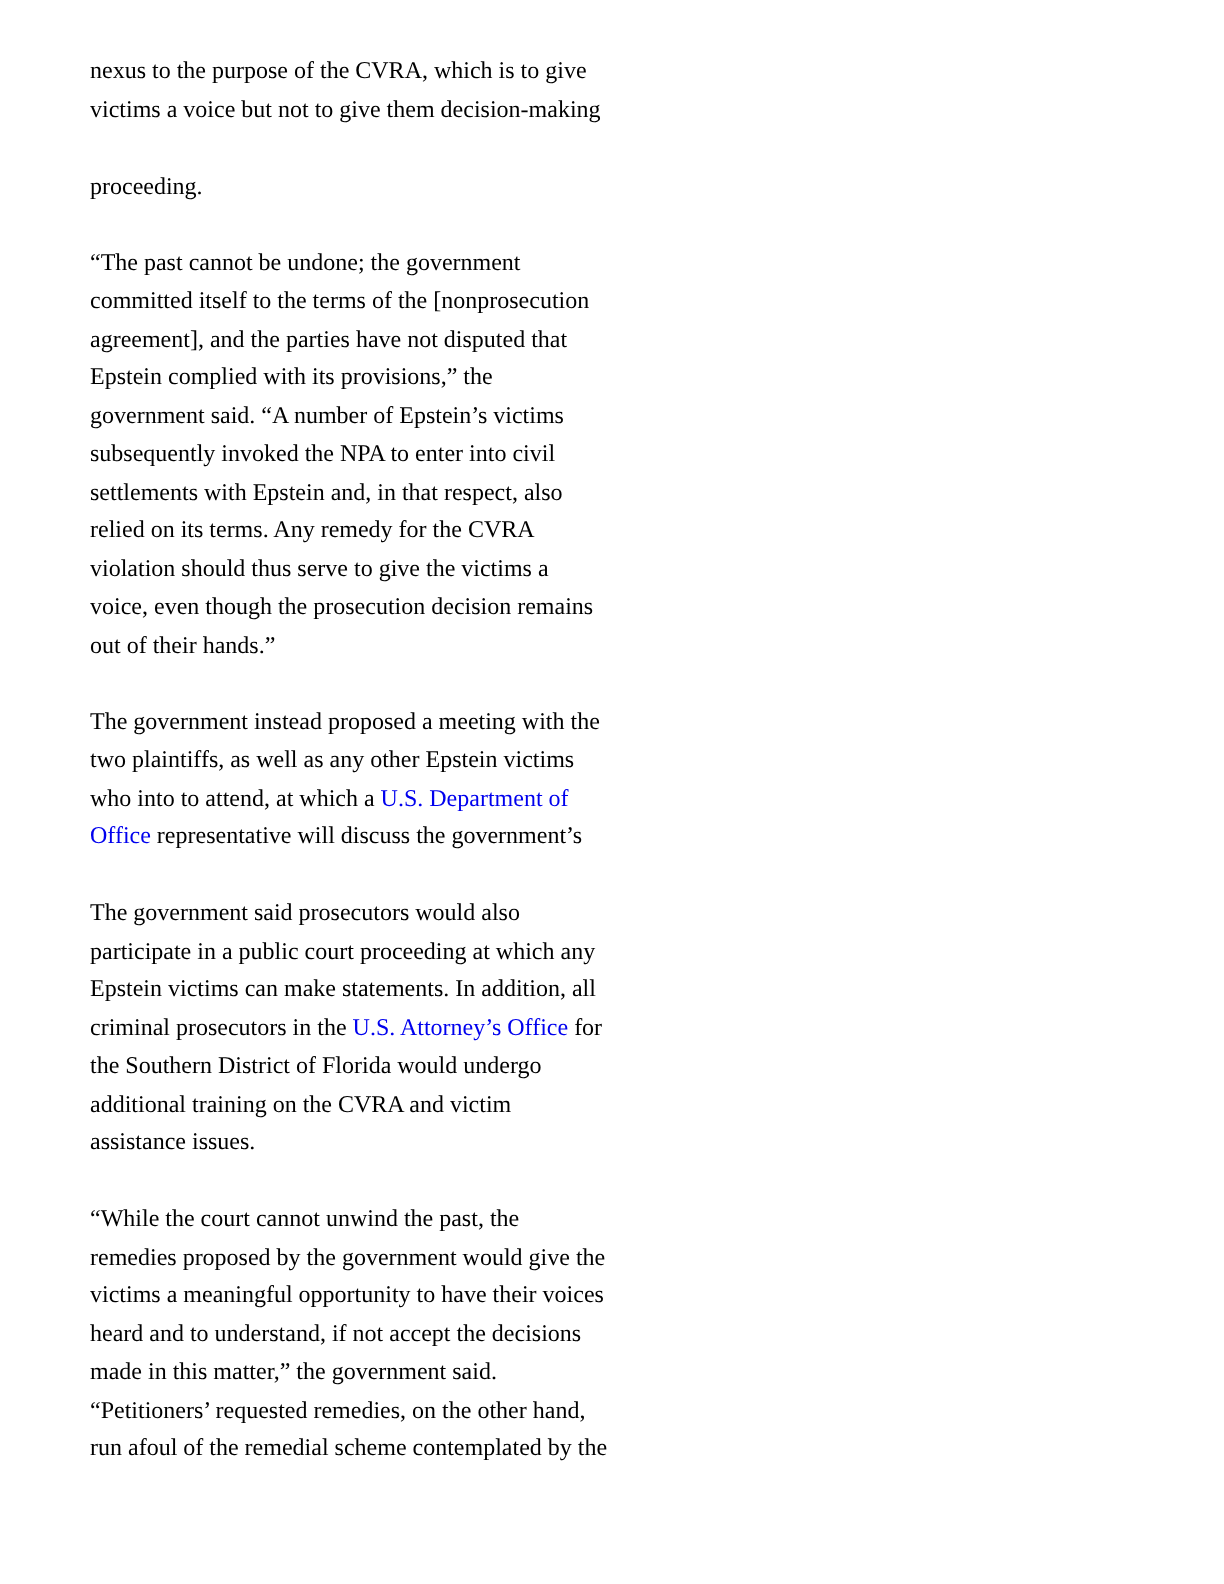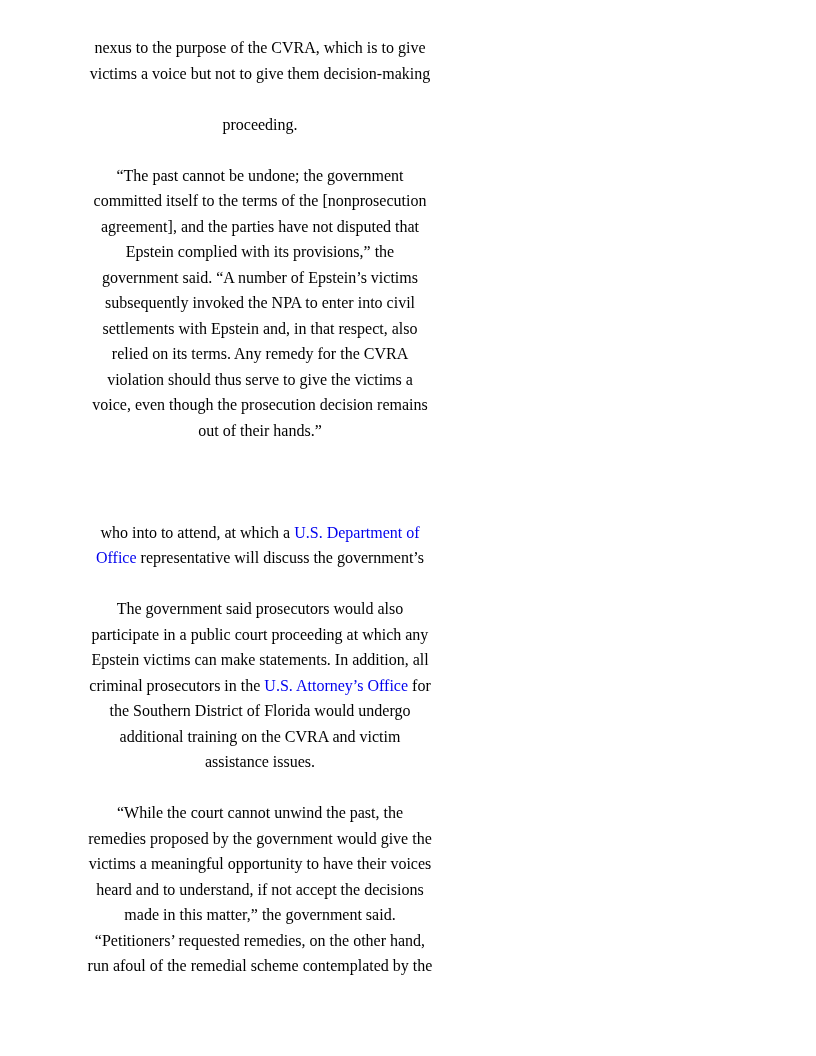--- a/index.html
+++ b/index.html
@@ -20,35 +20,35 @@
     background: var(--page-bg, #ffffff);
   }
   .article {
     position: absolute;
     left: 60px;
     top: 35px;
     width: 400px;
     font-size: 16px;
     line-height: 25.5px;
     color: var(--text-color, #000000);
-    text-align: center;
+    text-align: left;
   }
   .article p {
     margin: 0 0 25.5px 0;
   }
   .article a.link {
     color: var(--link-color, #0000ee);
     text-decoration: none;
     cursor: pointer;
   }
 </style>
 </head>
 <body>
 
 <div class="page">
   <article class="article">
       <p><span>nexus to the purpose of the CVRA, which is to give</span><br><span>victims a voice but not to give them decision-making</span><br><br><span>proceeding.</span></p>
       <p><span>“The past cannot be undone; the government</span><br><span>committed itself to the terms of the [nonprosecution</span><br><span>agreement], and the parties have not disputed that</span><br><span>Epstein complied with its provisions,” the</span><br><span>government said. “A number of Epstein’s victims</span><br><span>subsequently invoked the NPA to enter into civil</span><br><span>settlements with Epstein and, in that respect, also</span><br><span>relied on its terms. Any remedy for the CVRA</span><br><span>violation should thus serve to give the victims a</span><br><span>voice, even though the prosecution decision remains</span><br><span>out of their hands.”</span></p>
-      <p><br><br><span>who into to attend, at which a </span><a class="link" href="#">U.S. Department of</a><br><a class="link" href="#">Office</a><span> representative will discuss the government’s</span><br></p>
+      <p><span>The government instead proposed a meeting with the</span><br><span>two plaintiffs, as well as any other Epstein victims</span><br><span>who into to attend, at which a </span><a class="link" href="#">U.S. Department of</a><br><a class="link" href="#">Office</a><span> representative will discuss the government’s</span><br></p>
       <p><span>The government said prosecutors would also</span><br><span>participate in a public court proceeding at which any</span><br><span>Epstein victims can make statements. In addition, all</span><br><span>criminal prosecutors in the </span><a class="link" href="#">U.S. Attorney’s Office</a><span> for</span><br><span>the Southern District of Florida would undergo</span><br><span>additional training on the CVRA and victim</span><br><span>assistance issues.</span></p>
       <p><span>“While the court cannot unwind the past, the</span><br><span>remedies proposed by the government would give the</span><br><span>victims a meaningful opportunity to have their voices</span><br><span>heard and to understand, if not accept the decisions</span><br><span>made in this matter,” the government said.</span><br><span>“Petitioners’ requested remedies, on the other hand,</span><br><span>run afoul of the remedial scheme contemplated by the</span></p>
     </article>
 </div>
 
 </body></html>

